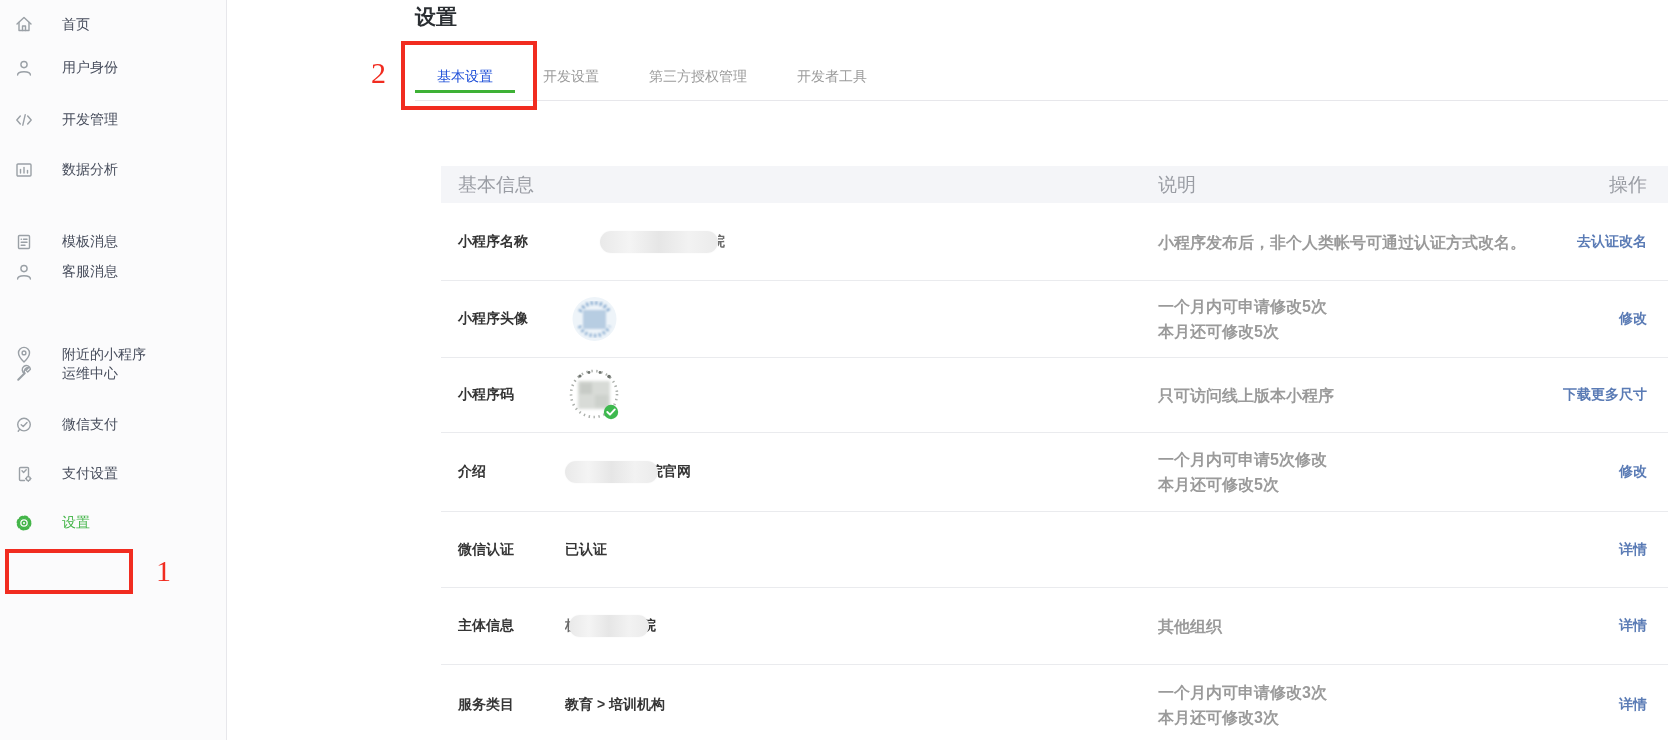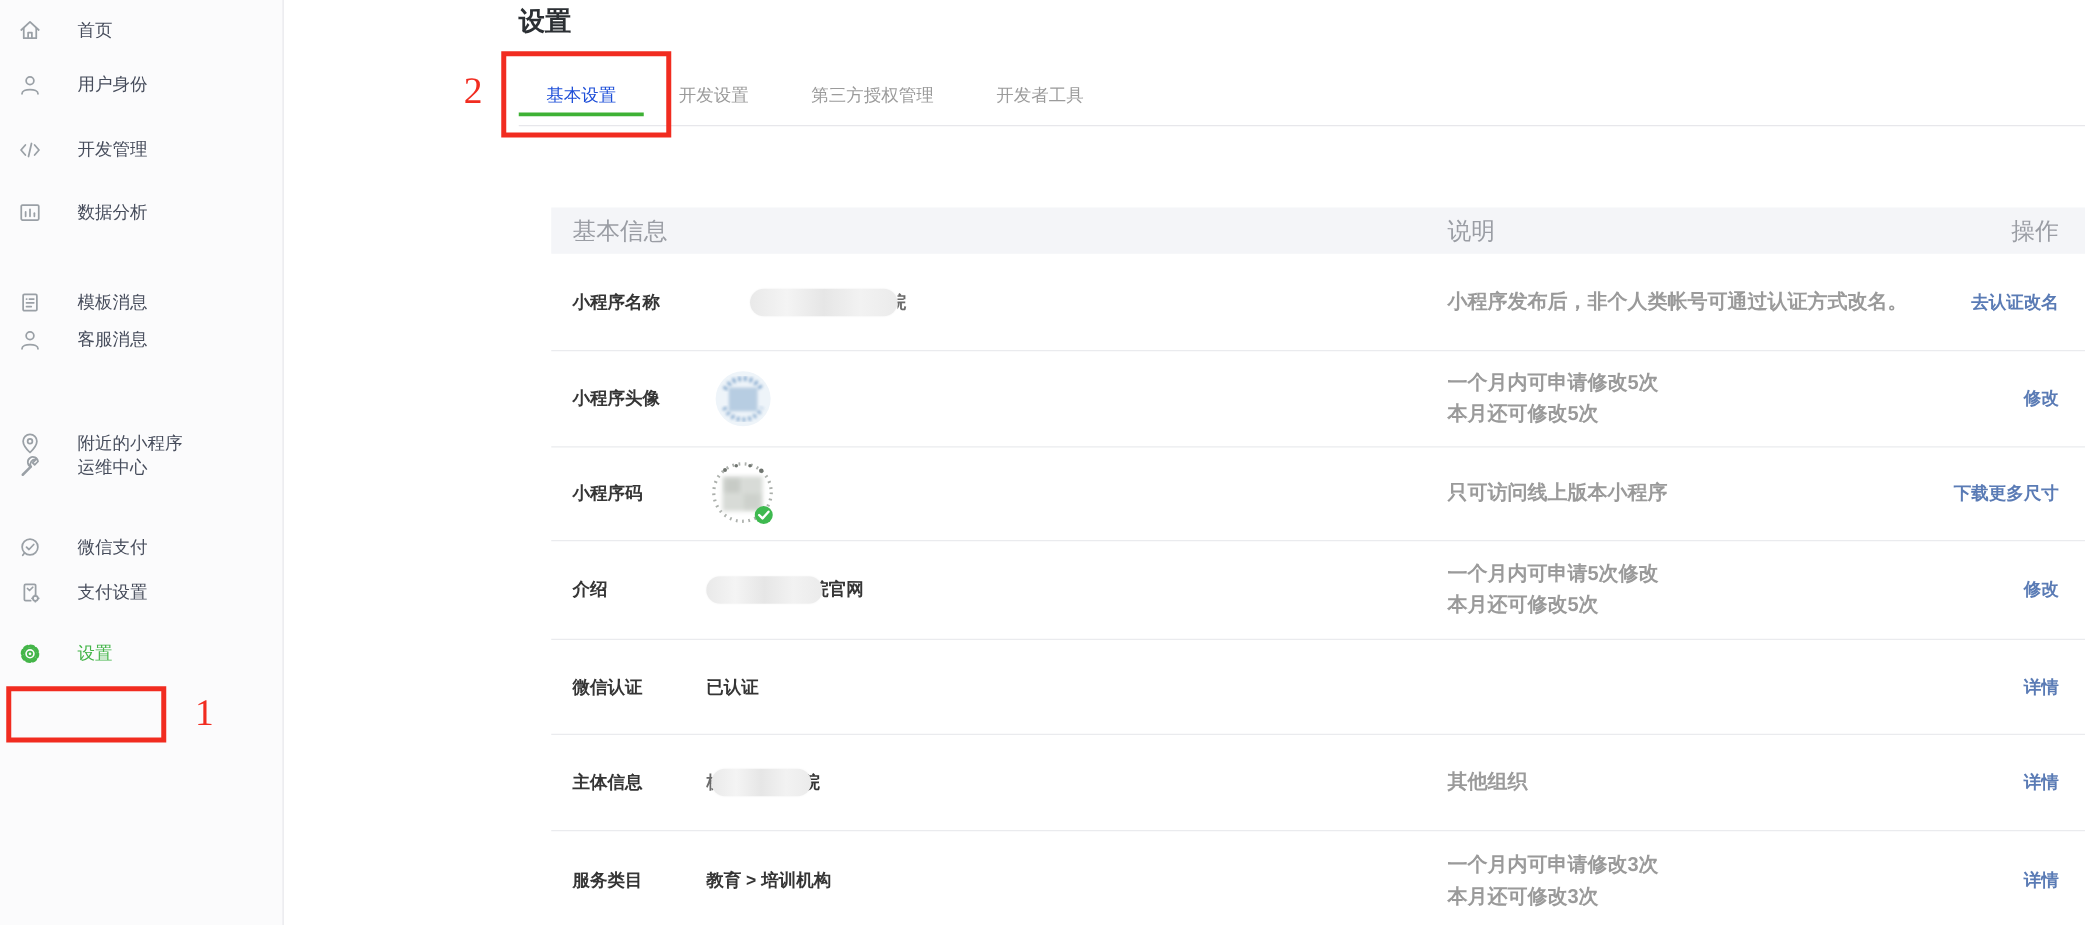--- a/index.html
+++ b/index.html
@@ -12,21 +12,21 @@
     background:#fbfbfc; border-right:1px solid #e7e7eb; }
   .side-item { position:absolute; left:0; width:226px; height:34px;
     display:flex; align-items:center; padding-left:14px; cursor:pointer; }
   .side-item .ic { width:20px; height:20px; flex:0 0 20px; display:flex; align-items:center; }
   .side-item .lbl { margin-left:28px; font-size:14px; color:#464c5b; }
   .side-item.active .lbl { color:#44b549; }
   .side-item:nth-of-type(1){top:0px;align-items:flex-end;} .side-item:nth-of-type(2){top:51px;}
   .side-item:nth-of-type(3){top:103px;} .side-item:nth-of-type(4){top:153px;}
   .side-item:nth-of-type(5){top:203px;margin-top:22px;} .side-item:nth-of-type(6){top:255px;}
   .side-item:nth-of-type(7){top:308px;margin-top:30px;} .side-item:nth-of-type(8){top:357px;}
-  .side-item:nth-of-type(9){top:408px;margin-top:13px;} .side-item:nth-of-type(10){top:457px;}
+  .side-item:nth-of-type(9){top:408px;} .side-item:nth-of-type(10){top:457px;}
   .side-item:nth-of-type(11){top:506px;} .side-item:nth-of-type(12){top:558px;}
   svg.icon { stroke:#9aa0a6; fill:none; stroke-width:1.4; stroke-linecap:round; stroke-linejoin:round; }
   .active svg.icon { stroke:#44b549; }
 
   
   .redbox { position:absolute; border:4px solid #f12c20; background:transparent; pointer-events:none; }
   .redbox-1 { left:5px; top:549px; width:128px; height:45px; }
   .redbox-2 { left:401px; top:41px; width:136px; height:69px; }
   .rednum { position:absolute; color:#f12c20; font-size:30px; line-height:30px;
     font-family:"Liberation Serif","DejaVu Serif",serif; }

